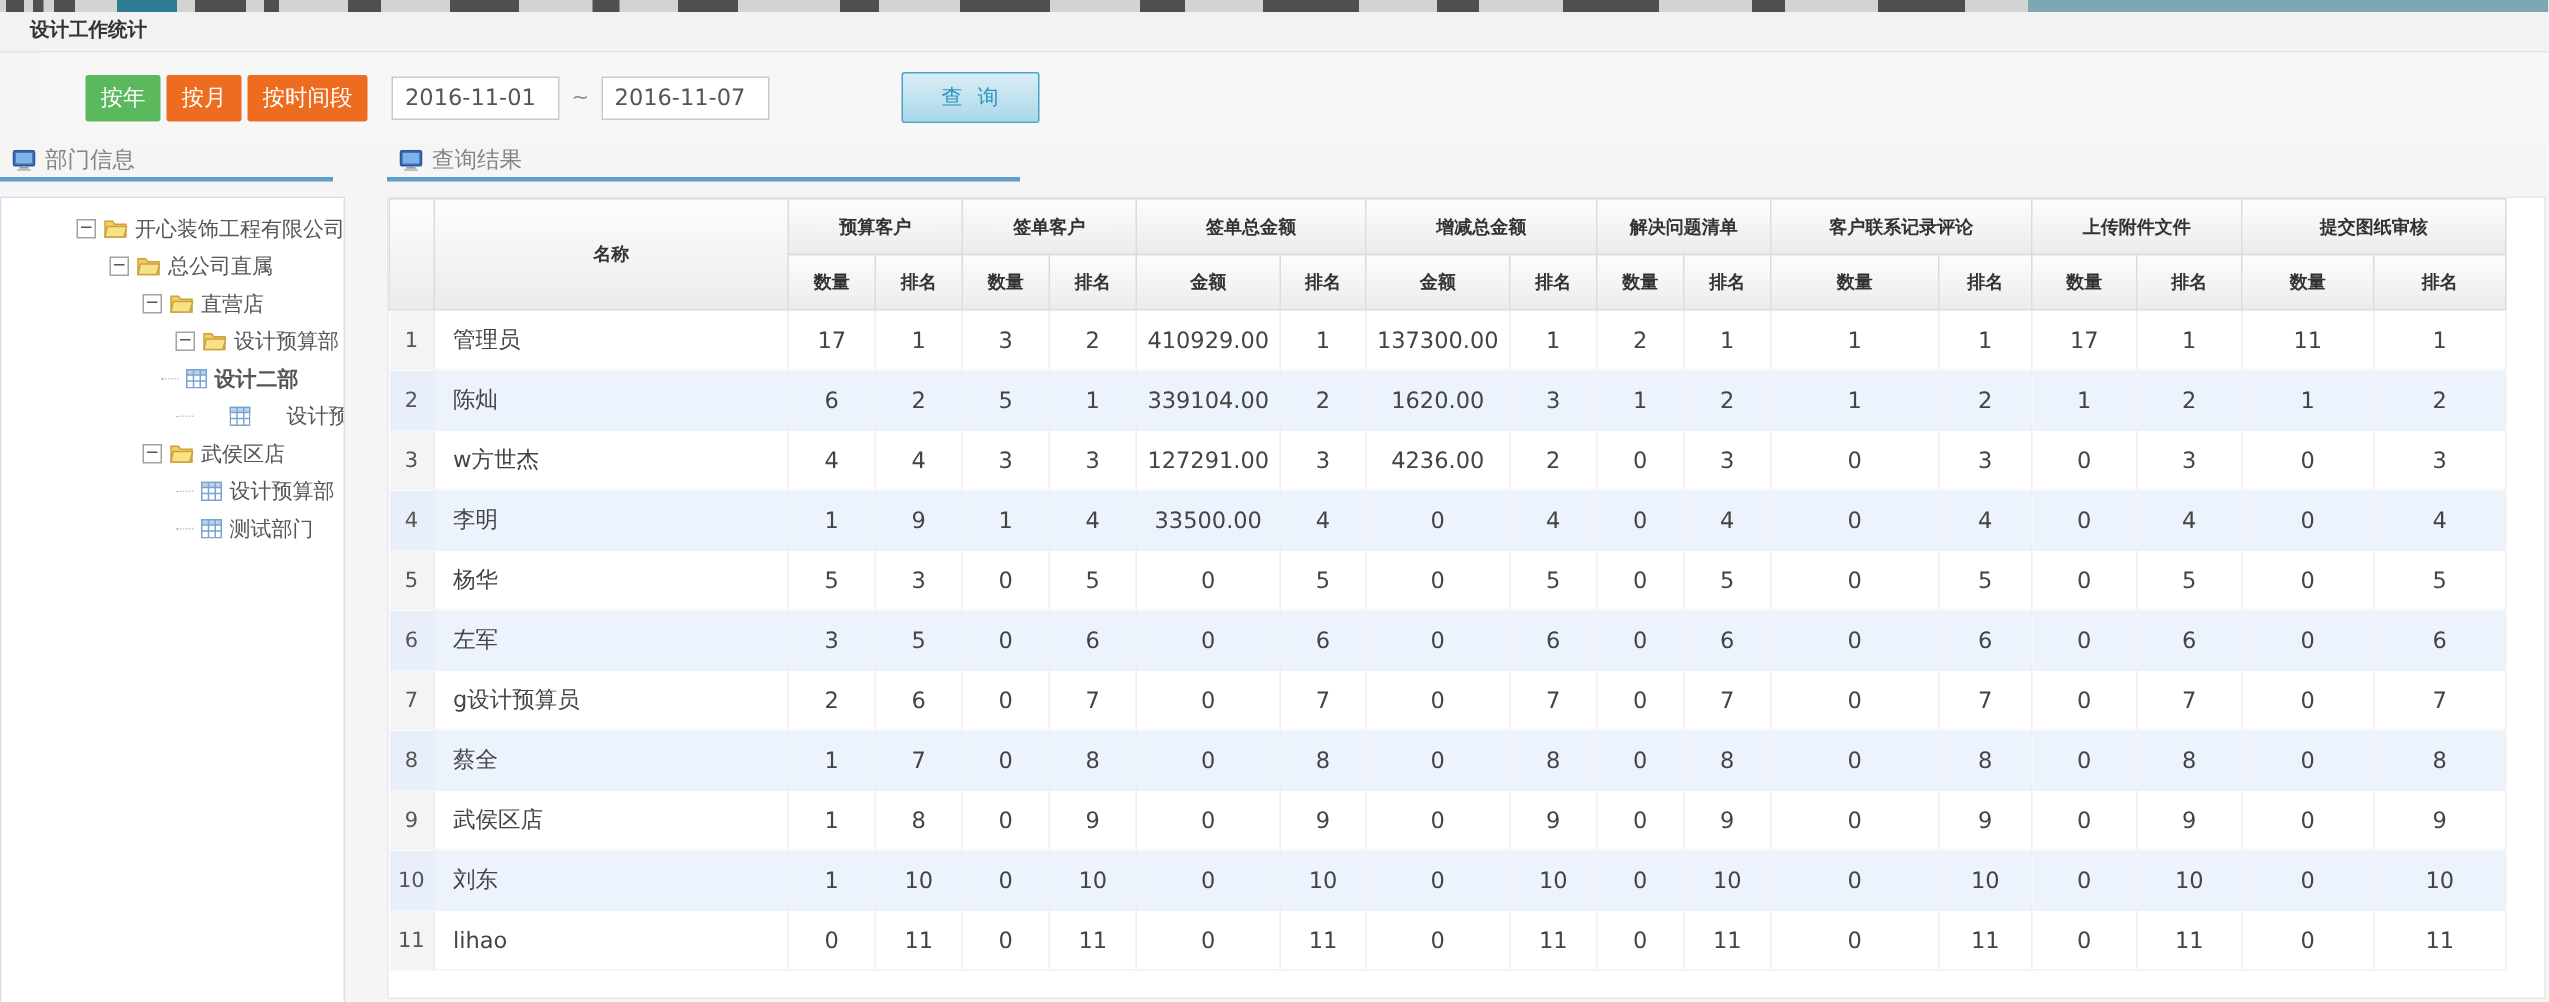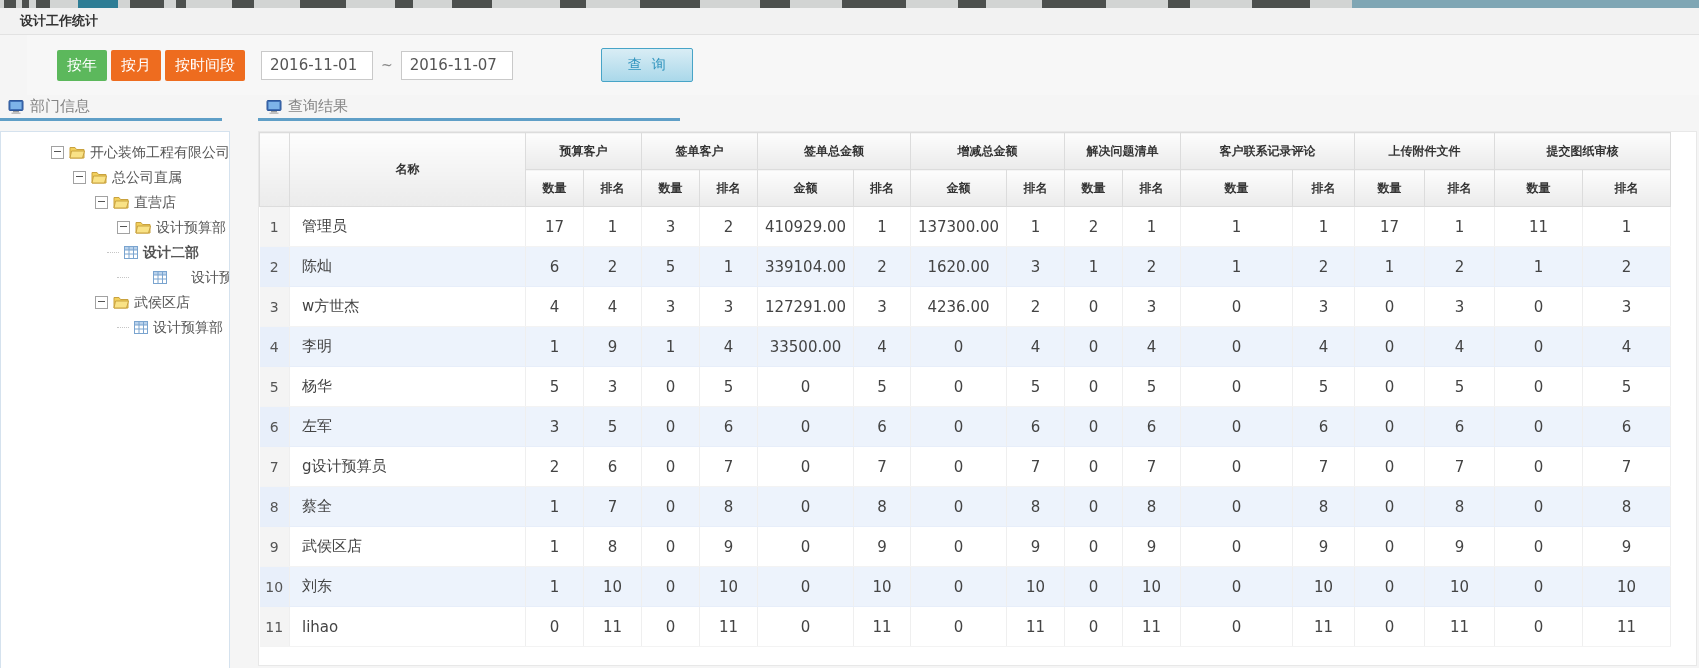--- a/index.html
+++ b/index.html
@@ -193,20 +193,33 @@
             <svg width="14" height="13" viewBox="0 0 14 13">
               <rect x="0.5" y="0.5" width="13" height="12" fill="#ffffff" stroke="#7aa4cf"></rect>
               <rect x="0.5" y="0.5" width="13" height="3.5" fill="#b9d2ec" stroke="#7aa4cf"></rect>
               <line x1="5" y1="0.5" x2="5" y2="12.5" stroke="#7aa4cf"></line>
               <line x1="9.5" y1="0.5" x2="9.5" y2="12.5" stroke="#7aa4cf"></line>
               <line x1="0.5" y1="8" x2="13.5" y2="8" stroke="#7aa4cf"></line>
             </svg>
           </span>
           <span>设计预算部</span>
         </div>
+        <div class="tree-item" style="padding-left: 72px;">
+          <span class="connector"></span>
+          <span class="node-icon">
+            <svg width="14" height="13" viewBox="0 0 14 13">
+              <rect x="0.5" y="0.5" width="13" height="12" fill="#ffffff" stroke="#7aa4cf"></rect>
+              <rect x="0.5" y="0.5" width="13" height="3.5" fill="#b9d2ec" stroke="#7aa4cf"></rect>
+              <line x1="5" y1="0.5" x2="5" y2="12.5" stroke="#7aa4cf"></line>
+              <line x1="9.5" y1="0.5" x2="9.5" y2="12.5" stroke="#7aa4cf"></line>
+              <line x1="0.5" y1="8" x2="13.5" y2="8" stroke="#7aa4cf"></line>
+            </svg>
+          </span>
+          <span>测试部门</span>
+        </div>
       </div>
   </div>
 
   <div class="main-panel">
     <div class="panel-header">
       <span class="node-icon">
         <svg width="16" height="16" viewBox="0 0 16 16">
           <rect x="1" y="1.5" width="14" height="10" rx="1" fill="#3f6fb5" stroke="#2c5699"></rect>
           <rect x="2.5" y="3" width="11" height="7" fill="#7db3e8"></rect>
           <rect x="5" y="12" width="6" height="1.5" fill="#9a9a9a"></rect>

